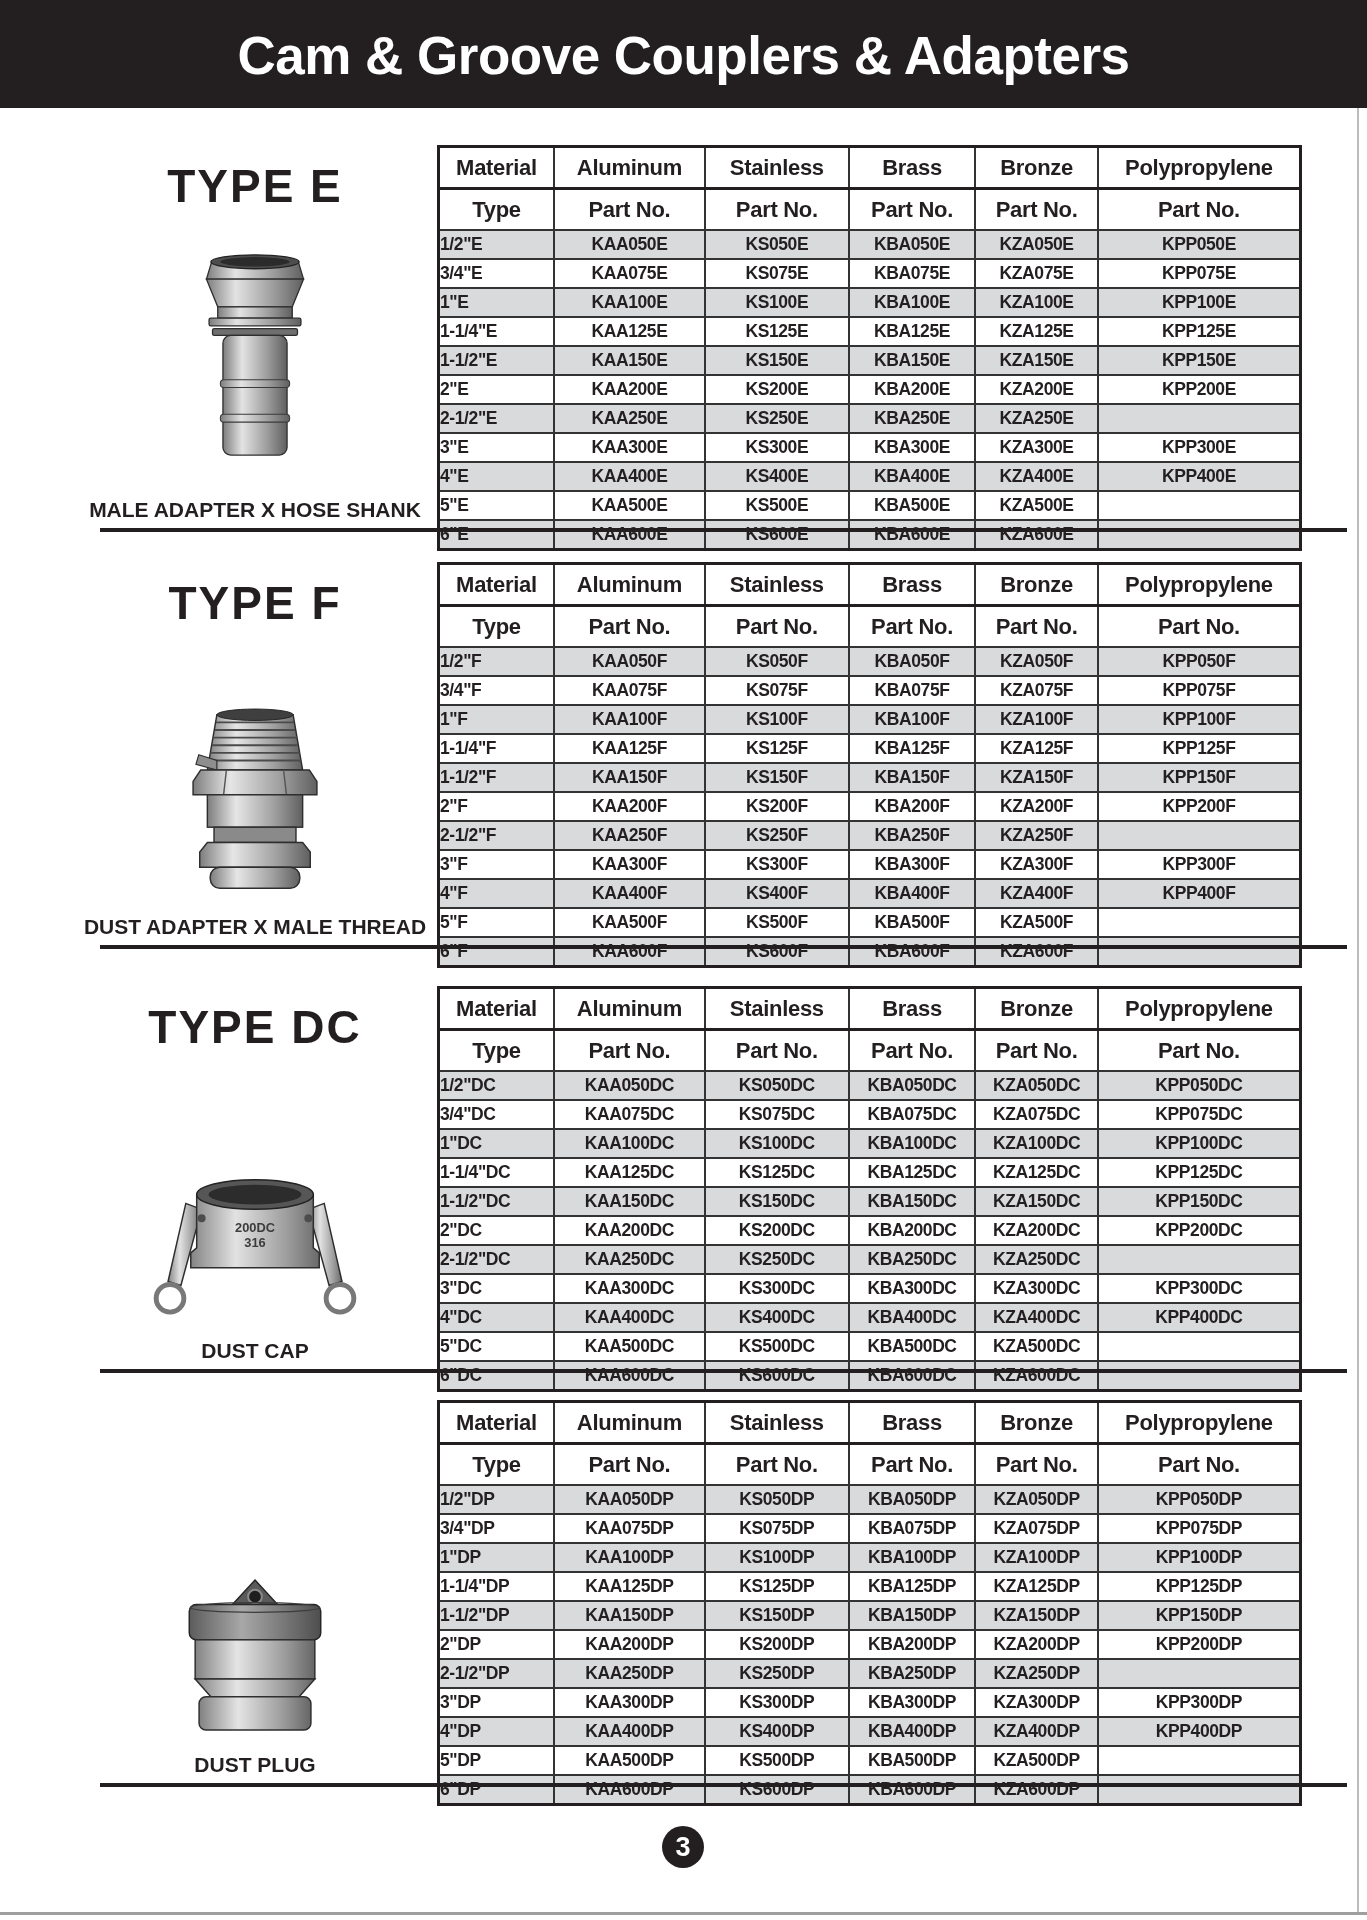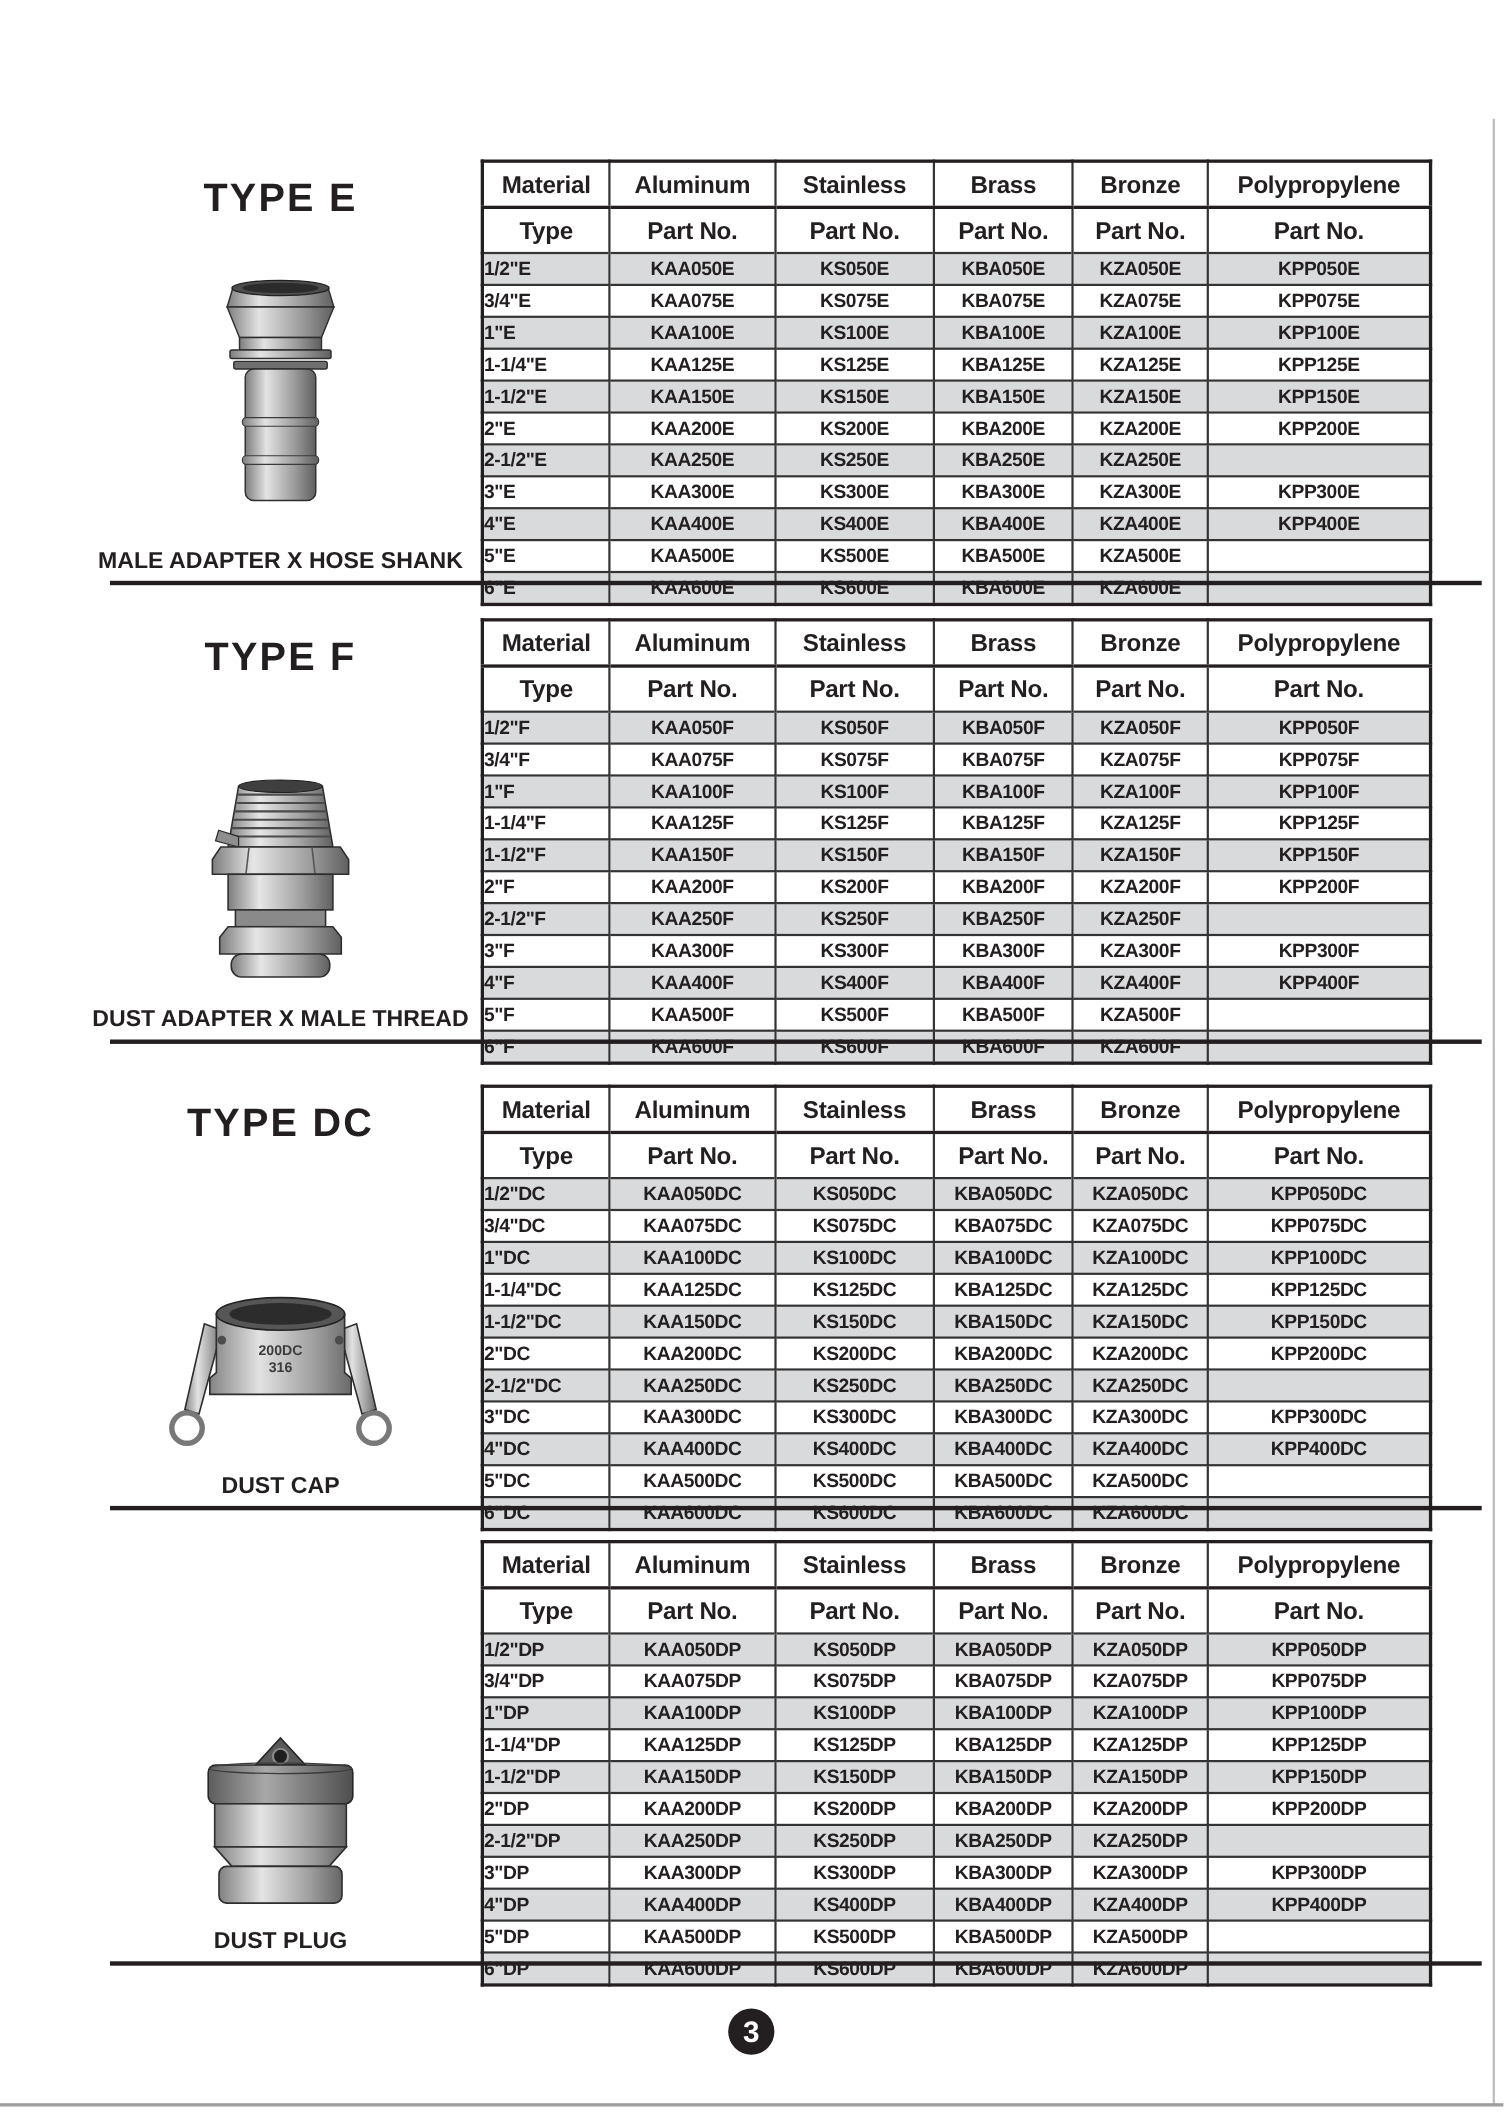--- a/index.html
+++ b/index.html
@@ -9,21 +9,21 @@
   
   .title-bar{position:absolute;top:0;left:0;width:1367px;height:108px;background:#231f20;}
   .title-bar h1{margin:0;width:100%;height:108px;line-height:112px;text-align:center;
     color:#ffffff;font-size:53px;font-weight:bold;letter-spacing:-0.5px;}
 
   
   .product-section{position:absolute;left:0;width:1367px;height:383px;}
   .sec-e{top:145px;}.sec-f{top:562px;padding-left:11px;}.sec-dc{top:986px;}.sec-dp{top:1400px;}
 
   .left-panel{position:absolute;left:75px;top:0;width:360px;height:100%;text-align:center;}
-  .type-heading{margin:14px 0 0;font-size:36px;font-weight:bold;letter-spacing:2px;color:#231f20;}
+  .type-heading{margin:14px 0 0;font-size:46px;font-weight:bold;letter-spacing:2px;color:#231f20;}
   .photo{position:absolute;left:0;right:0;top:60px;bottom:46px;display:flex;align-items:flex-end;justify-content:center;}
   .caption{position:absolute;left:0;right:0;bottom:6px;font-size:21px;font-weight:bold;color:#231f20;}
 
   .section-divider{position:absolute;top:383px;left:100px;width:1247px;height:4px;background:#231f20;}
 
   
   table.parts-table{position:absolute;left:437px;top:0;width:865px;table-layout:fixed;
     border-collapse:collapse;border:3px solid #231f20;background:#fff;}
   table.parts-table th,table.parts-table td{border:2px solid #333333;overflow:hidden;white-space:nowrap;}
   table.parts-table thead th{height:37px;font-size:22px;font-weight:bold;text-align:center;
@@ -42,20 +42,23 @@
   .edge-bottom{position:absolute;left:0;top:1912px;width:1367px;height:3px;background:#9e9e9e;}
 
   .photo svg{display:block;}
   .stamp{font-family:"Liberation Sans",sans-serif;font-weight:bold;fill:#3c3c3c;}
 </style>
 </head>
 <body>
 
 <div class="page">
 
+  <header class="title-bar">
+    <h1>Cam &amp; Groove Couplers &amp; Adapters</h1>
+  </header>
 
   <section class="product-section sec-e">
     <div class="left-panel">
       <h2 class="type-heading">TYPE E</h2>
       <div class="photo">
         <svg width="130" height="248" viewBox="0 0 150 250">
           <defs>
             <linearGradient id="ge" x1="0" y1="0" x2="1" y2="0">
               <stop offset="0" stop-color="#7d7d7d"></stop>
                 <stop offset="0.3" stop-color="#e3e3e3"></stop>

